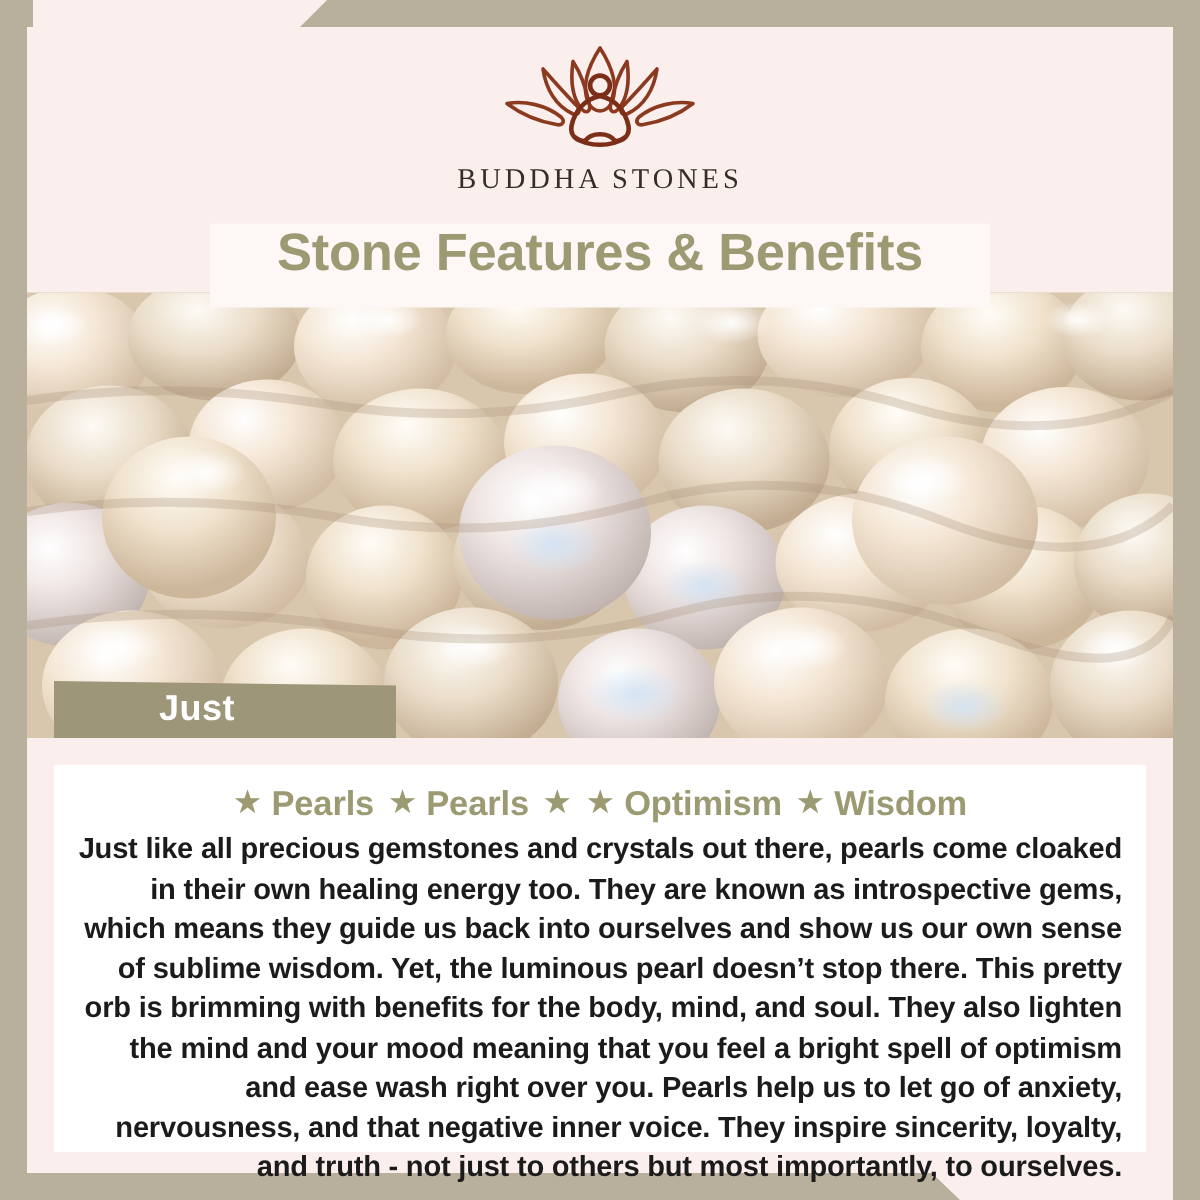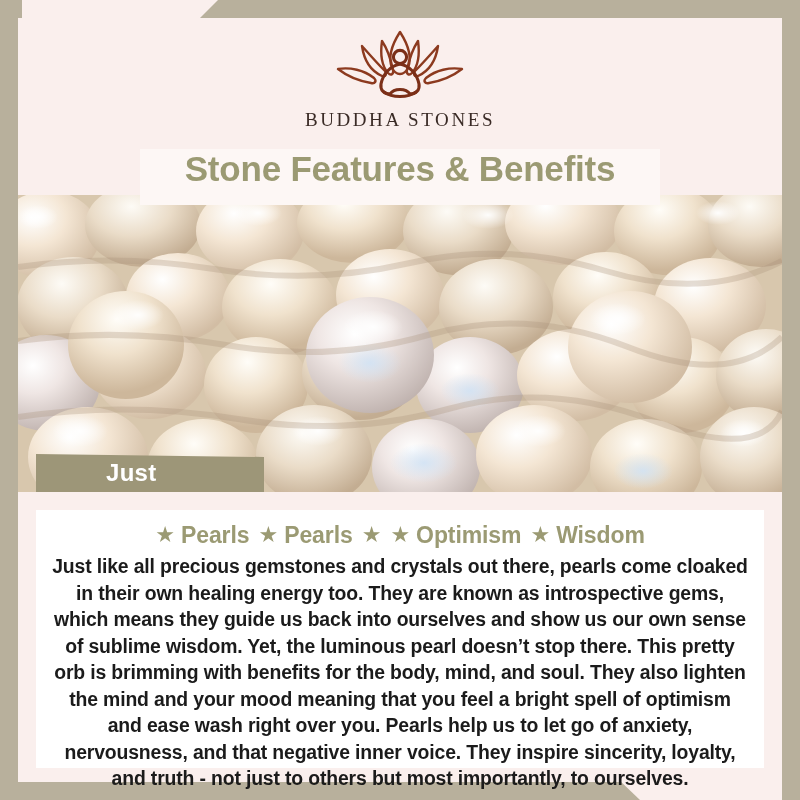--- a/index.html
+++ b/index.html
@@ -197,21 +197,21 @@
   }
 
   .description {
     margin: 2px 0 0 0;
     padding: 0 14px 0 14px;
     font-family: "Liberation Sans Narrow", "Liberation Sans", sans-serif;
     font-size: 19.4px;
     font-weight: bold;
     line-height: 26.5px;
     color: #1b1b1b;
-    text-align: center;
+    text-align: right;
     letter-spacing: -0.15px;
   }
 </style>
 </head>
 <body>
 
 <div id="page">
 
   <div class="frame-left"></div>
   <div class="frame-right"></div>

